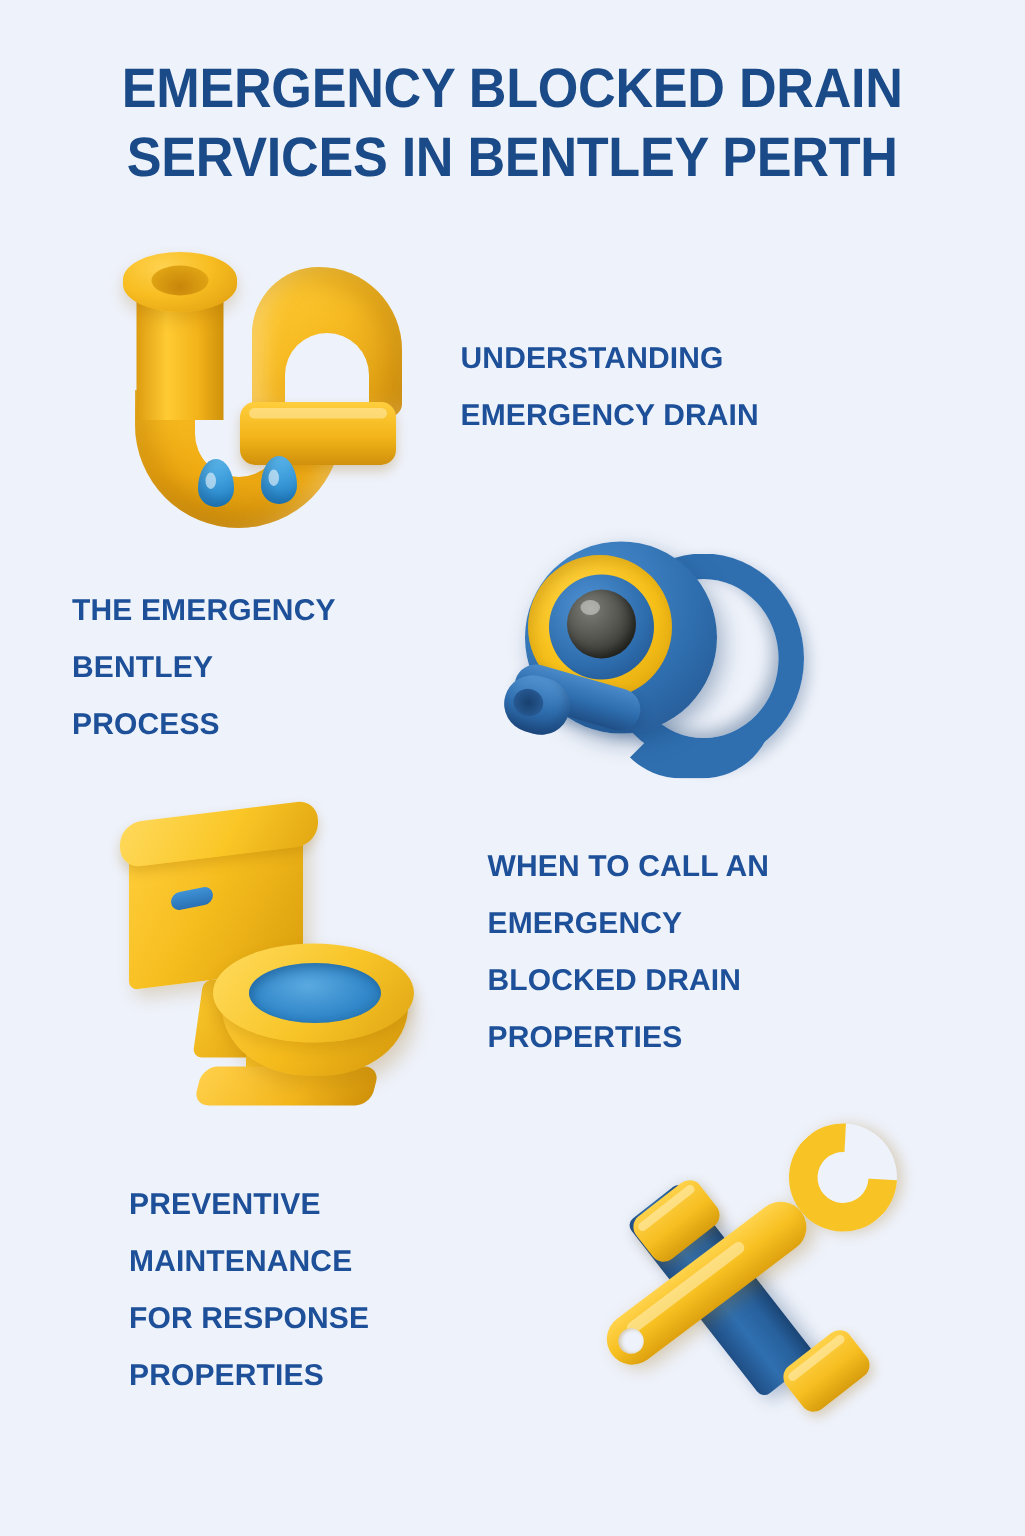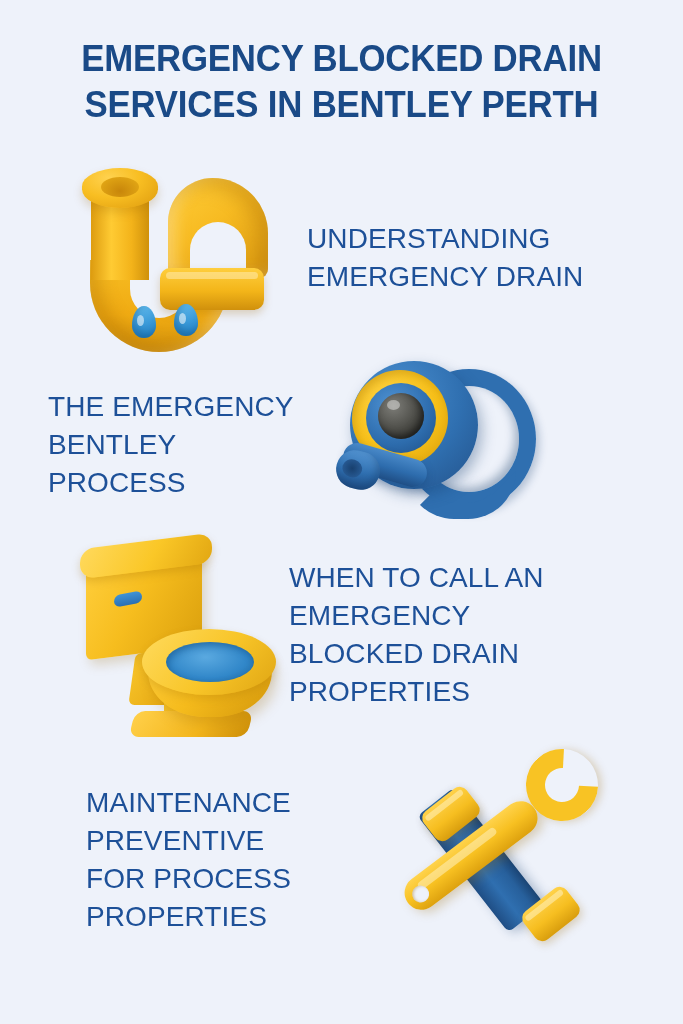--- a/index.html
+++ b/index.html
@@ -23,30 +23,30 @@
     letter-spacing:-0.2px;
     transform:scaleX(0.94);
     transform-origin:center top;
   }
   .title span { display:block; }
 
   
   .row { position:absolute; display:flex; align-items:center; }
   .row-text {
     color:#1d5098;
-    font-weight:normal;
-    font-size:28px;
+    font-weight:bold;
+    font-size:20px;
     line-height:38px;
     letter-spacing:0.1px;
   }
   .row-text span { display:block; white-space:nowrap; }
 
   #row1 { left:0;   top:160px; width:683px; height:195px; }
   #row2 { left:0;   top:350px; width:683px; height:190px; }
-  #row3 { left:0;   top:532px; width:683px; height:205px; }
+  #row3 { left:0;   top:532px; width:683px; height:205px;gap:36px; }
   #row4 { left:0;   top:760px; width:683px; height:200px; }
 
   .art { position:relative; flex:0 0 auto; }
   .txt { position:relative; flex:0 0 auto; }
 
   
   .pipe-wrap { width:215px; height:195px; margin-left:72px; position:relative; }
   .pipe-u-fill {
     position:absolute; left:18px; top:100px; width:138px; height:92px;
     background:linear-gradient(180deg,#f7bd23 0%,#f0ab12 60%,#d4930c 100%);
@@ -339,23 +339,23 @@
     <div class="txt row-text" style="margin-left:14px;">
       <span>WHEN TO CALL AN</span>
       <span>EMERGENCY</span>
       <span>BLOCKED DRAIN</span>
       <span>PROPERTIES</span>
     </div>
   </div>
 
   <div class="row" id="row4">
     <div class="txt row-text" style="margin-left:86px; width:290px;">
+      <span>PREVENTIVE</span>
       <span>MAINTENANCE</span>
-      <span>PREVENTIVE</span>
-      <span>FOR PROCESS</span>
+      <span>FOR RESPONSE</span>
       <span>PROPERTIES</span>
     </div>
     <div class="art tools-wrap">
       <div class="tool-pipe"></div>
       <div class="cap" id="cap-top"></div>
       <div class="cap" id="cap-bot"></div>
       <div class="wrench">
         <div class="wrench-eye"></div>
       </div>
       <div class="wrench-head"></div>

